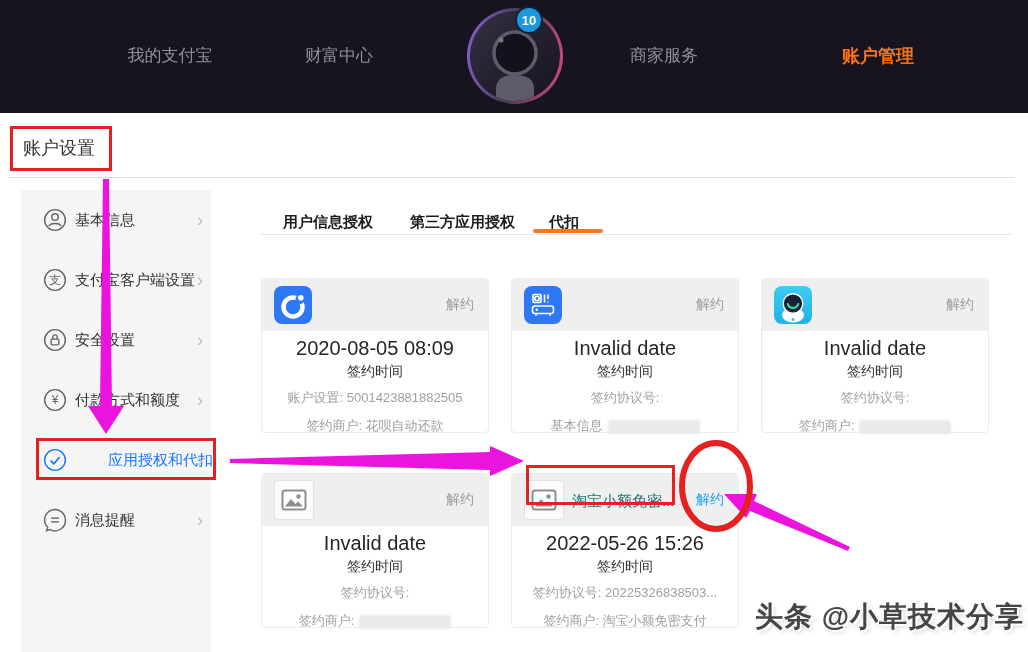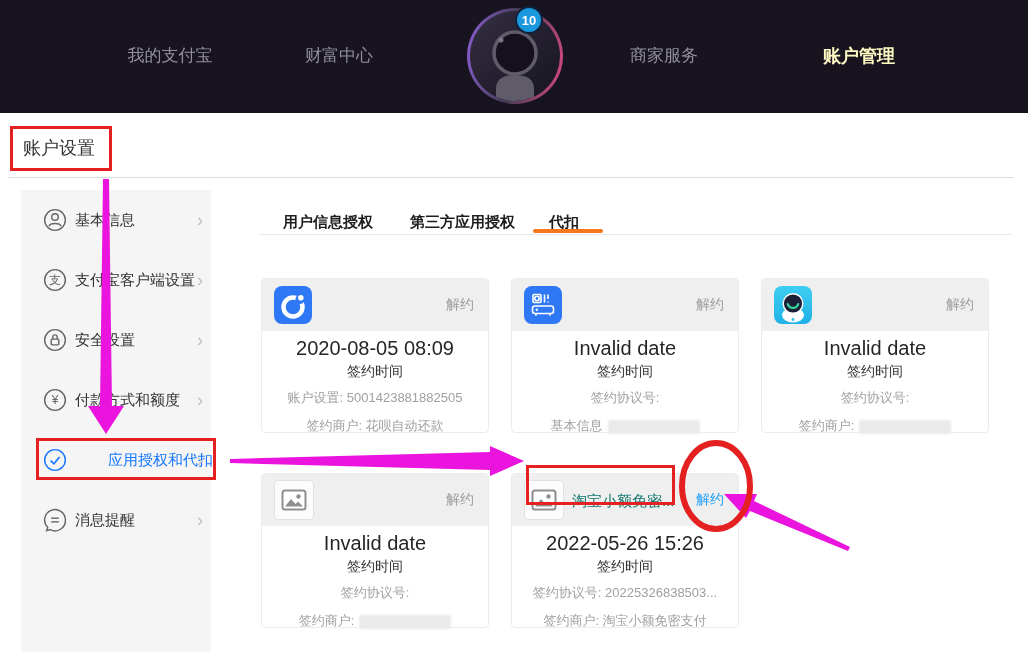--- a/index.html
+++ b/index.html
@@ -3,21 +3,21 @@
 <meta charset="utf-8">
 <style>
   * { margin:0; padding:0; box-sizing:border-box; }
   html,body { background:#fff; }
   body { font-family:"Liberation Sans","DejaVu Sans",sans-serif; }
   #screen { position:relative; width:1028px; height:652px; background:#fff; overflow:hidden; }
 
   
   .nav { position:absolute; left:0; top:0; width:1028px; height:113px; background:#17131f; }
   .nav-item { position:absolute; top:44px; transform:translateX(-50%); font-size:17px; color:#928e9c; cursor:pointer; white-space:nowrap; }
-  .nav-item.active { color:#fef9c3; font-weight:bold; font-size:18px; }
+  .nav-item.active { color:#f97316; font-weight:bold; font-size:18px;margin-left:19px; }
   .avatar-wrap { position:absolute; left:467px; top:8px; width:96px; height:96px; border-radius:50%; padding:3px;
                  background:linear-gradient(100deg,#8d5fd8,#443c52 48%,#dd4a84); cursor:pointer; }
   .avatar-inner { width:100%; height:100%; border-radius:50%;
                   background:linear-gradient(135deg,#353043 0%,#231f2e 55%,#181520 100%); position:relative; overflow:hidden; }
   .badge { position:absolute; left:48px; top:-2px; width:28px; height:28px; border-radius:50%;
            background:#1a97dd; border:2px solid #10223a; color:#fff; font-size:13px; font-weight:bold;
            display:flex; align-items:center; justify-content:center; z-index:3; }
 
   
   .page-title-box { position:absolute; left:10px; top:126px; border:3px solid #e42020; padding:7px 14px 8px 10px; background:transparent; z-index:40; }
@@ -247,14 +247,15 @@
   <div class="anno-box" style="left:36px; top:438px; width:180px; height:42px"></div>
   <div class="anno-box" style="left:526px; top:465px; width:149px; height:40px"></div>
 
   <svg id="anno-svg" width="1028" height="652" viewBox="0 0 1028 652">
     <polygon points="103,179 109,179 112,406 124,406 106,434 88,406 100,406" fill="#ea14de"></polygon>
     <polygon points="230,459 490,452 490,446 524,461 490,476 490,470 230,463" fill="#ea14de"></polygon>
     <polygon points="850,547 754,501 757,494 724,494 746,518 750,511 848,551" fill="#ea14de"></polygon>
     <ellipse cx="716" cy="486" rx="34" ry="43" fill="none" stroke="#e42020" stroke-width="6"></ellipse>
   </svg>
 
+  <div class="watermark">头条 @小草技术分享</div>
 
 </div>
 
 </body></html>

